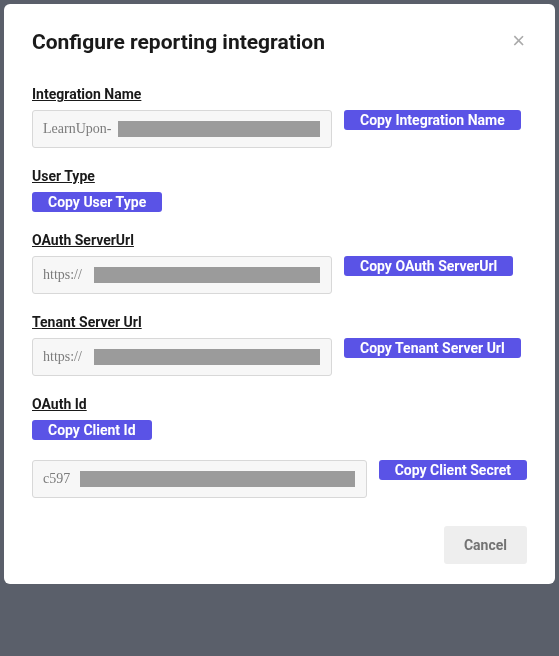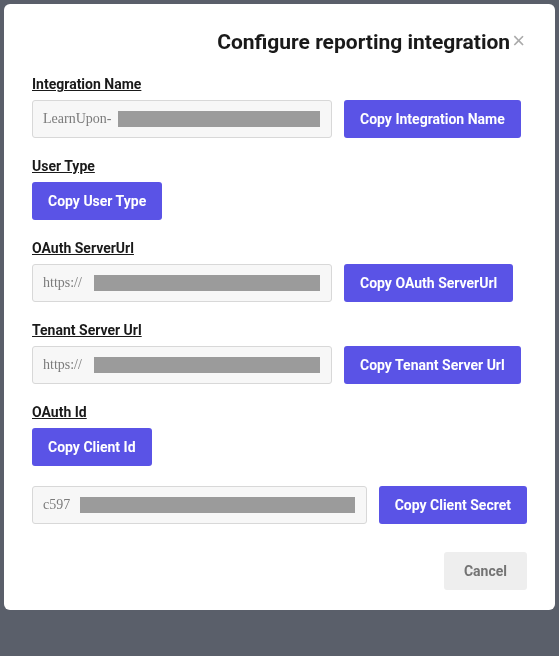--- a/index.html
+++ b/index.html
@@ -19,23 +19,23 @@
     }
     .modal {
       background: #ffffff;
       width: 551px;
       border-radius: 6px;
       padding: 26px 28px 20px 28px;
       position: relative;
     }
     .modal-header {
       display: flex;
-      justify-content: flex-end;
+      justify-content: space-between;
       align-items: flex-start;
-      margin-bottom: 22px;
+      margin-bottom: 32px;
     }
     .modal-title {
       font-size: 21px;
       font-weight: 700;
       color: #1a1a1a;
     }
     .close-btn {
       font-size: 22px;
       color: #aaaaaa;
       cursor: pointer;
@@ -84,21 +84,21 @@
       height: 16px;
       background: #9b9b9b;
       pointer-events: none;
     }
     .copy-btn {
       background: #5a53e6;
       color: #ffffff;
       border: none;
       border-radius: 3px;
       padding: 0 16px;
-      height: 38px;
+      height: 20px;
       font-size: 14px;
       font-weight: 700;
       cursor: pointer;
       white-space: nowrap;
       font-family: inherit;
       flex-shrink: 0;
     }
     .modal-footer {
       display: flex;
       justify-content: flex-end;

